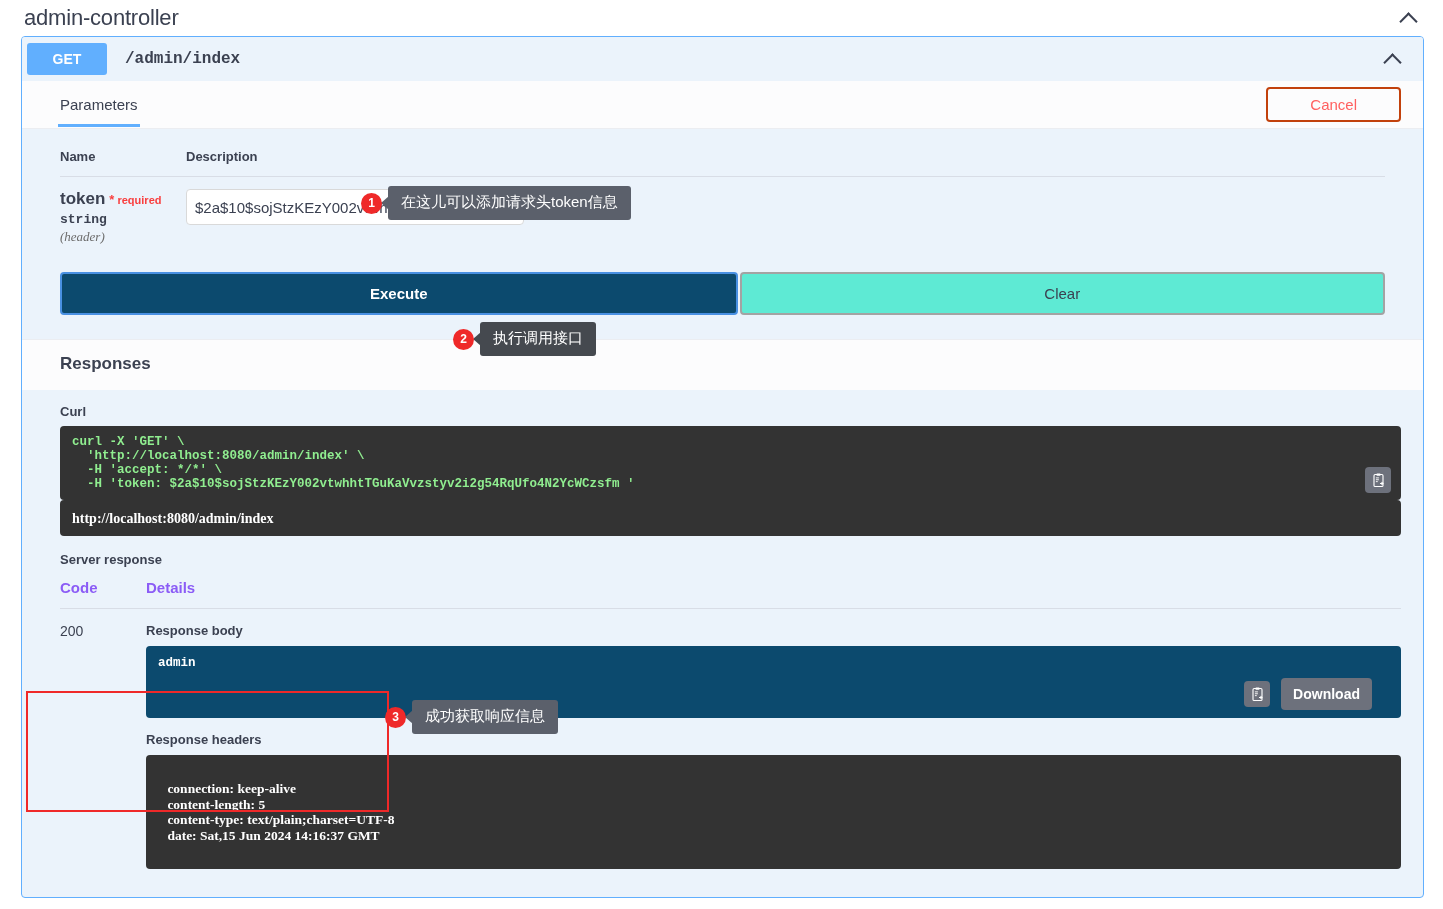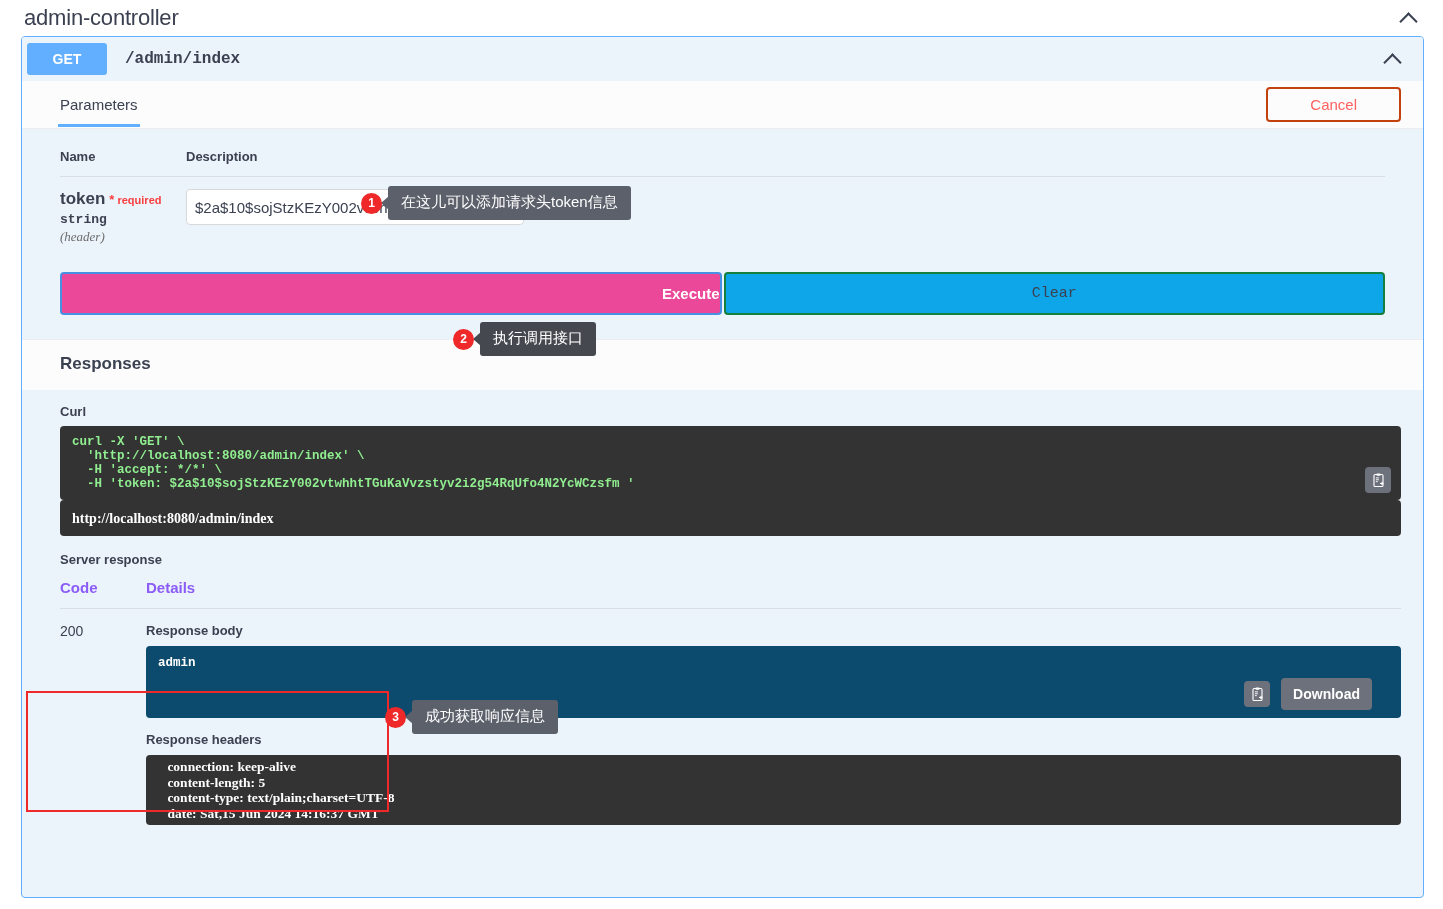--- a/index.html
+++ b/index.html
@@ -128,32 +128,31 @@
     outline: none;
   }
 
   
   .exec-row {
     display: flex; padding: 18px 38px 24px 38px;
     background: #ebf3fb;
     position: relative;
   }
   .btn-execute {
-    flex: 1; background: #ec4899; border: 2px solid #4990e2;
+    flex: 1; background: #0c4a6e; border: 2px solid #4990e2;
     color: #fff; font-size: 15px; font-weight: bold;
-    padding: 11px 0; border-radius: 4px; cursor: pointer;
-    font-family: "Liberation Sans", sans-serif;
-    text-align: right;
+    padding: 11px 16px; border-radius: 4px; cursor: pointer;
+    font-family: "Liberation Sans", sans-serif;
   }
   .btn-clear {
-    flex: 1; background: #0ea5e9; border: 2px solid #15803d;
+    flex: 1; background: #5eead4; border: 2px solid #a3a3a3;
     color: #3b4151; font-size: 15px; font-weight: normal;
     padding: 11px 0; border-radius: 4px; cursor: pointer;
     margin-left: 2px;
-    font-family: Liberation Mono, monospace;
+    font-family: Liberation Sans, sans-serif;
   }
 
   
   .responses-band {
     background: #fcfcfd; padding: 14px 38px 16px 38px;
     border-top: 1px solid #ebedf1;
   }
   .responses-title { font-size: 17px; font-weight: bold; color: #3b4151; }
   .resp-body-area { background: #ebf3fb; padding: 14px 22px 0 38px; }
   .small-label {
@@ -213,21 +212,21 @@
     position: absolute; right: 29px; bottom: 8px;
     display: flex; align-items: center; gap: 11px; justify-content: center;
   }
   .dl-btn {
     background: #6d717c; color: #fff; border: none; border-radius: 4px;
     font-size: 14px; font-weight: bold; padding: 8px 12px;
     font-family: "Liberation Sans", sans-serif; cursor: pointer;
   }
   .headers-box {
     background: #333333; border-radius: 4px;
-    padding: 4px 18px; margin-top: 8px;
+    padding: 26px 18px; margin-top: 8px;
   }
   .headers-box pre {
     margin: 0; font-family: "Liberation Serif", serif;
     font-size: 13.5px; line-height: 15.5px; color: #ffffff;
     font-weight: bold; white-space: pre;
   }
 
   
   .anno { position: absolute; display: flex; align-items: center; z-index: 50; }
   .anno-num {

